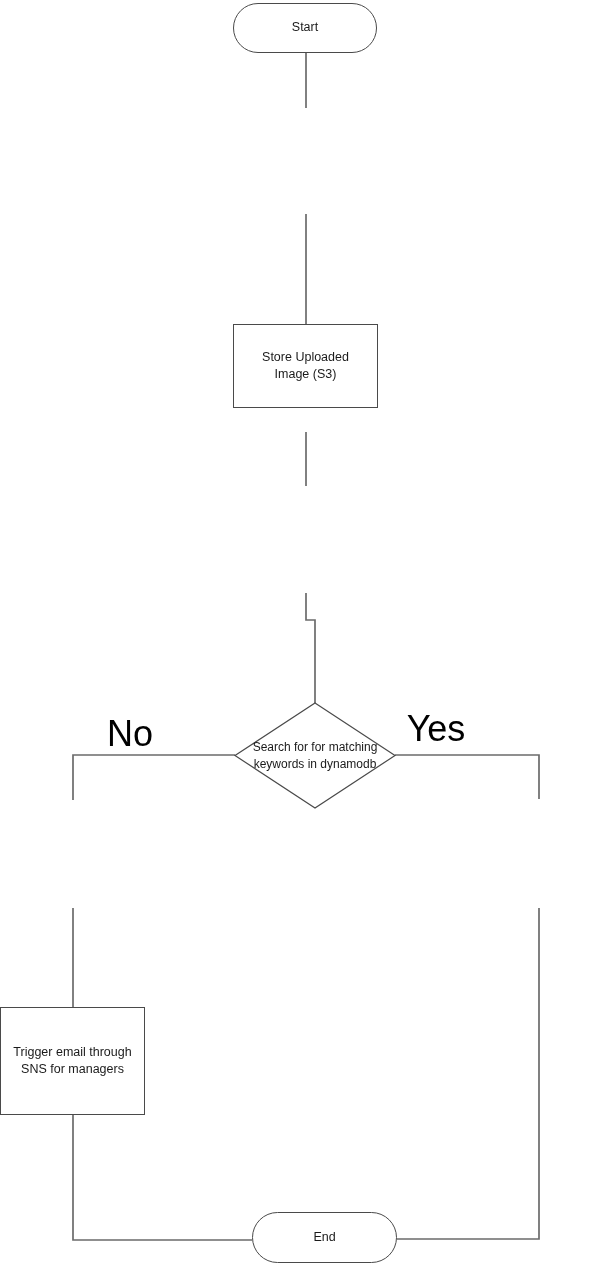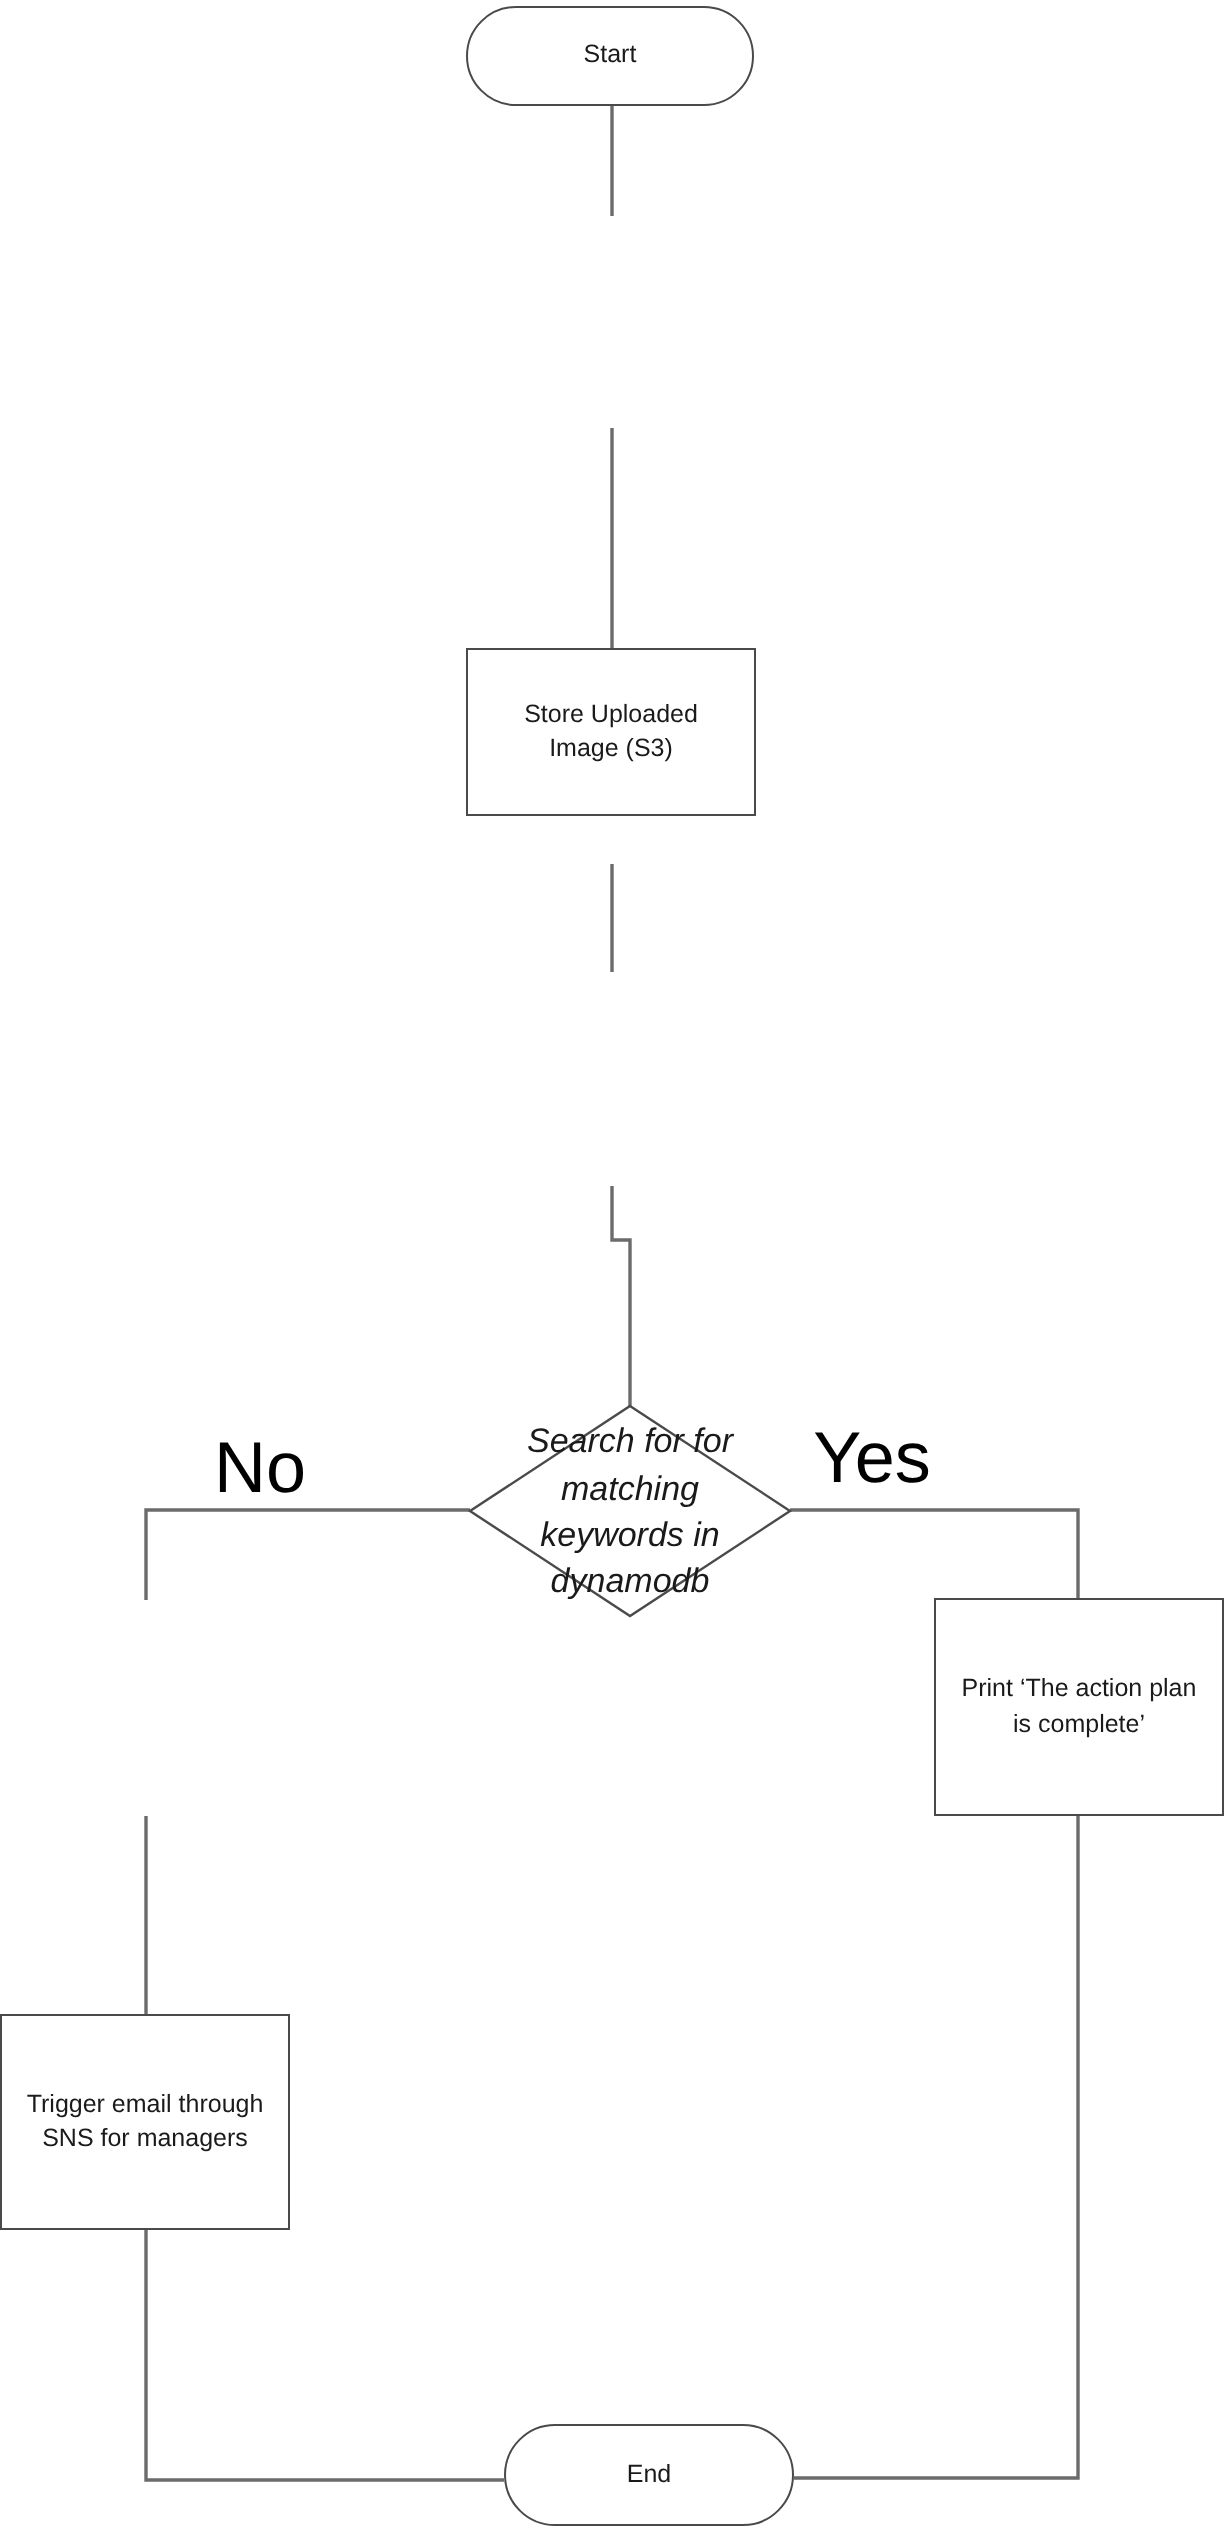--- a/index.html
+++ b/index.html
@@ -48,23 +48,22 @@
   .decision-label {
     position: absolute;
     left: 245px;
     top: 725px;
     width: 140px;
     height: 62px;
     display: flex;
     align-items: center;
     justify-content: center;
     text-align: center;
-    font-size: 17px;
+    font-size: 12px;
     line-height: 1.38;
-    font-style: italic;
   }
   .edge-label {
     position: absolute;
     font-size: 36px;
     line-height: 1;
     color: #000000;
     text-align: center;
   }
   .edge-label-no  { left: 102px; top: 716px; width: 56px; }
   .edge-label-yes { left: 406px; top: 711px; width: 60px; }
@@ -93,19 +92,18 @@
   <div class="node node-store">Store Uploaded Image (S3)</div>
 
 
   <div class="decision-label">Search for for matching keywords in dynamodb</div>
 
   <div class="edge-label edge-label-no">No</div>
 
   <div class="edge-label edge-label-yes">Yes</div>
 
 
-  <div class="node node-print-done">Print ‘The action plan is complete’</div>
 
   <div class="node node-trigger">Trigger email through SNS for managers</div>
 
   <div class="node terminator node-end">End</div>
 
 </div>
 
 </body></html>

